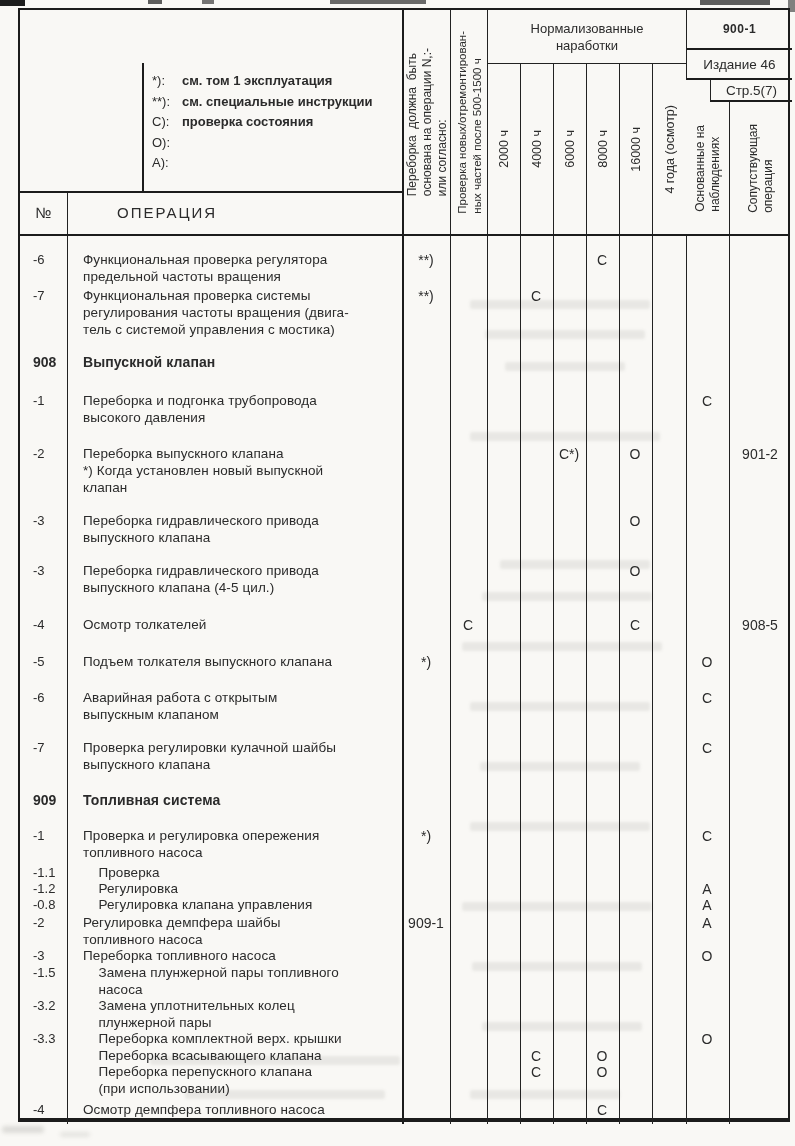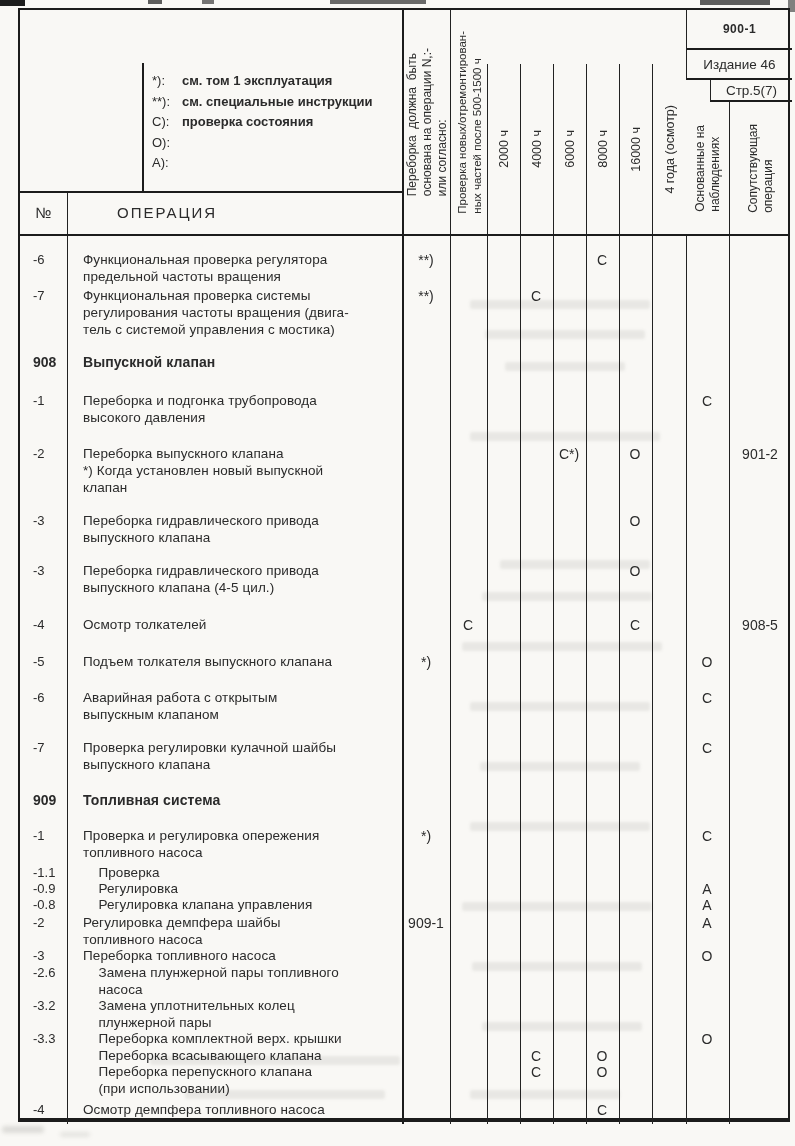--- a/index.html
+++ b/index.html
@@ -144,20 +144,22 @@
       <div class="cell vcol basis-col bl2">
         <span class="vtext">Переборка  должна  быть
 основана на операции N,:-
 или согласно:</span>
       </div>
       <div class="cell vcol check-col bl1">
         <span class="vtext">Проверка новых/отремонтирован-
 ных частей после 500-1500 ч</span>
       </div>
 
+      <div class="cell norm-span bl1 bb1">Нормализованные
+наработки</div>
       <div id="hourcells">
           <div class="cell vcol hour-cell bl1" style="left: 467px; width: 33px;">
             <span class="vtext">2000 ч</span>
           </div>
           <div class="cell vcol hour-cell bl1" style="left: 500px; width: 33px;">
             <span class="vtext">4000 ч</span>
           </div>
           <div class="cell vcol hour-cell bl1" style="left: 533px; width: 33px;">
             <span class="vtext">6000 ч</span>
           </div>
@@ -277,21 +279,21 @@
           <div class="btext">Проверка и регулировка опережения
 топливного насоса</div>
           <span class="bmark" style="left: 406px;">*)</span>
           <span class="bmark" style="left: 687px;">C</span>
         </div>
         <div class="brow" style="top: 629px;">
           <span class="bnum">-1.1</span>
           <div class="btext">    Проверка</div>
         </div>
         <div class="brow" style="top: 645px;">
-          <span class="bnum">-0.9</span>
+          <span class="bnum">-1.2</span>
           <div class="btext">    Регулировка</div>
           <span class="bmark" style="left: 687px;">A</span>
         </div>
         <div class="brow" style="top: 661px;">
           <span class="bnum">-0.8</span>
           <div class="btext">    Регулировка клапана управления</div>
           <span class="bmark" style="left: 687px;">A</span>
         </div>
         <div class="brow" style="top: 679px;">
           <span class="bnum">-2</span>
@@ -299,21 +301,21 @@
 топливного насоса</div>
           <span class="bmark" style="left: 406px;">909-1</span>
           <span class="bmark" style="left: 687px;">A</span>
         </div>
         <div class="brow" style="top: 712px;">
           <span class="bnum">-3</span>
           <div class="btext">Переборка топливного насоса</div>
           <span class="bmark" style="left: 687px;">O</span>
         </div>
         <div class="brow" style="top: 729px;">
-          <span class="bnum">-2.6</span>
+          <span class="bnum">-1.5</span>
           <div class="btext">    Замена плунжерной пары топливного
     насоса</div>
         </div>
         <div class="brow" style="top: 762px;">
           <span class="bnum">-3.2</span>
           <div class="btext">    Замена уплотнительных колец
     плунжерной пары</div>
         </div>
         <div class="brow" style="top: 795px;">
           <span class="bnum">-3.3</span>

